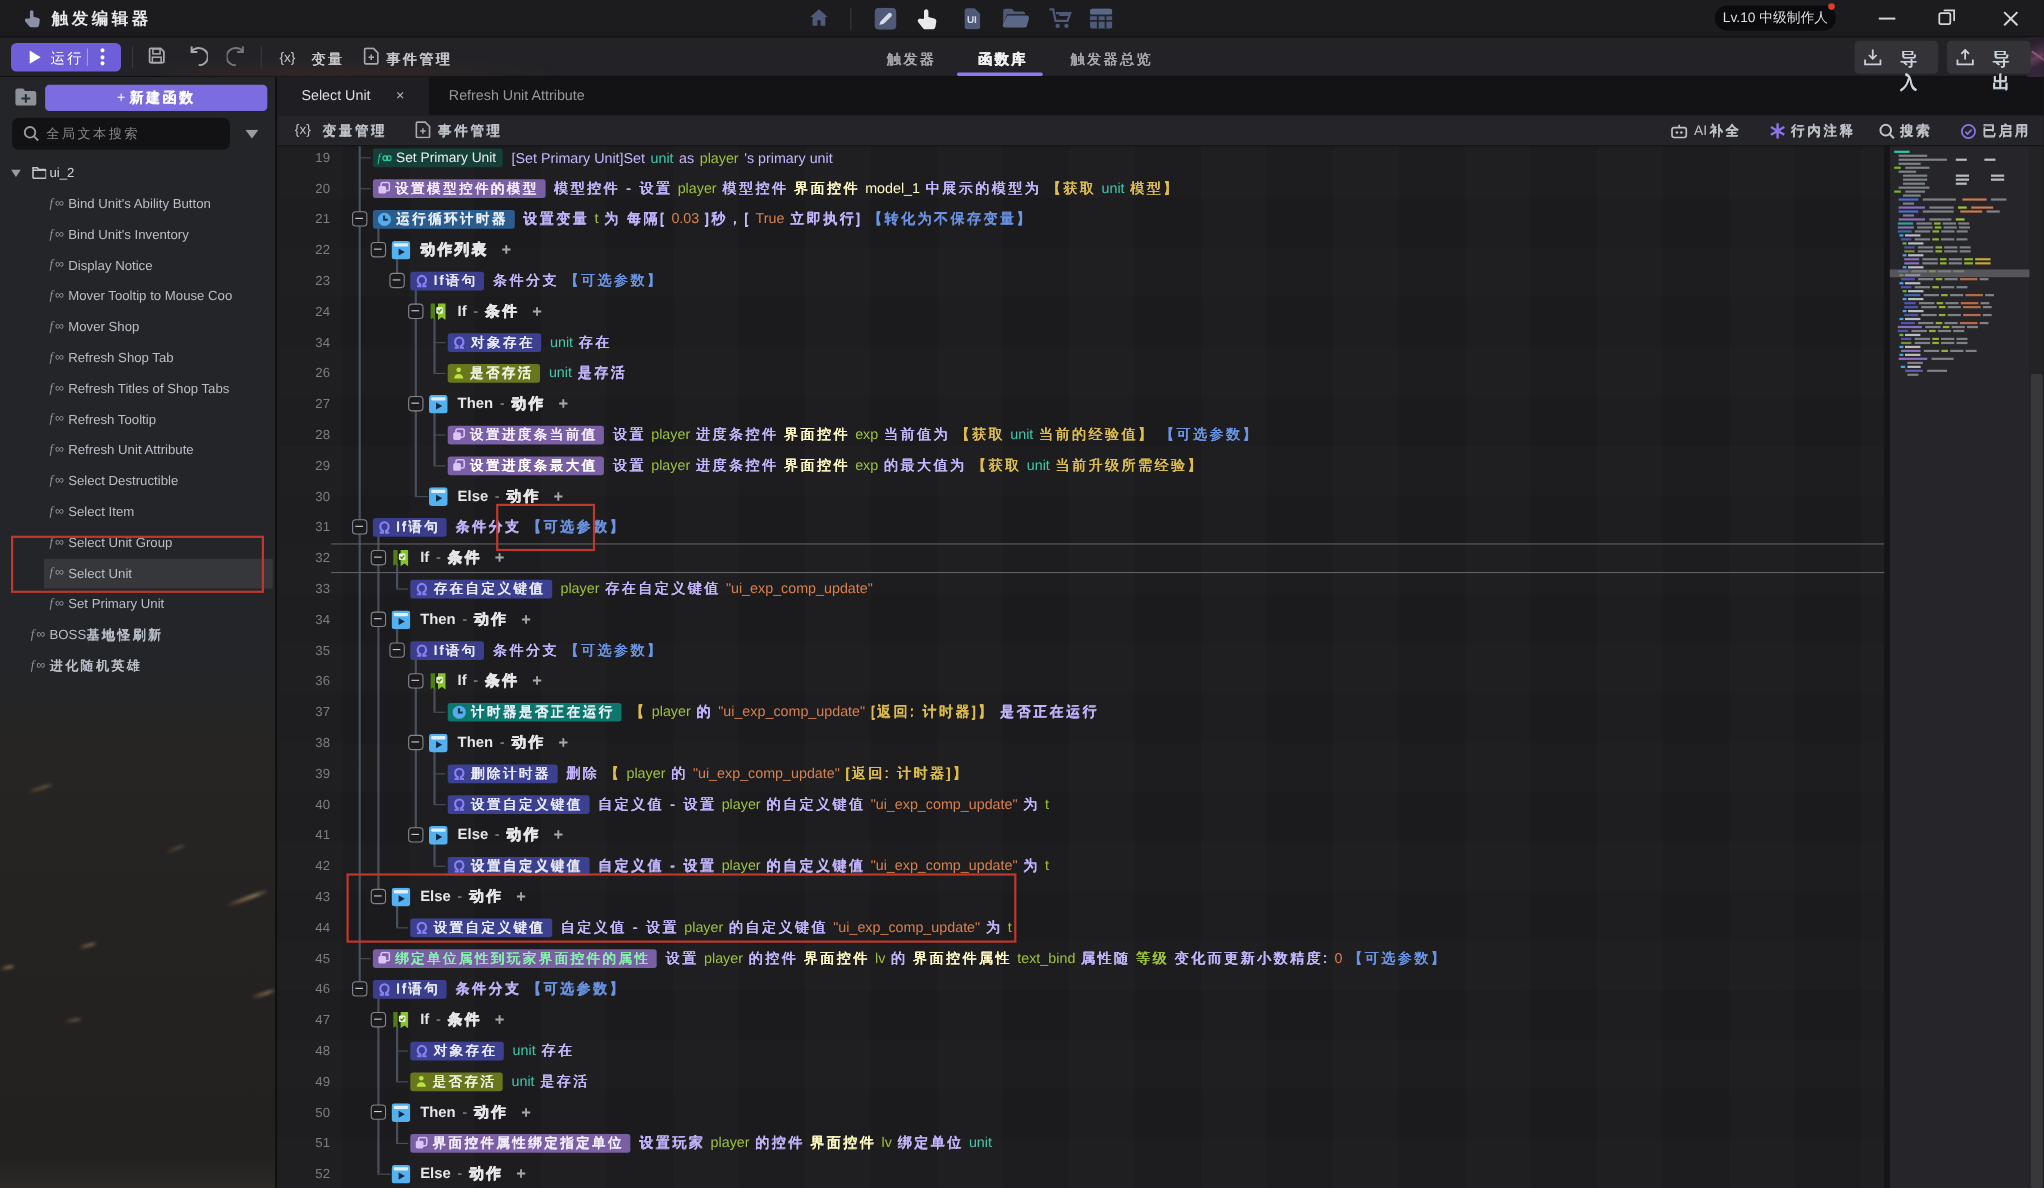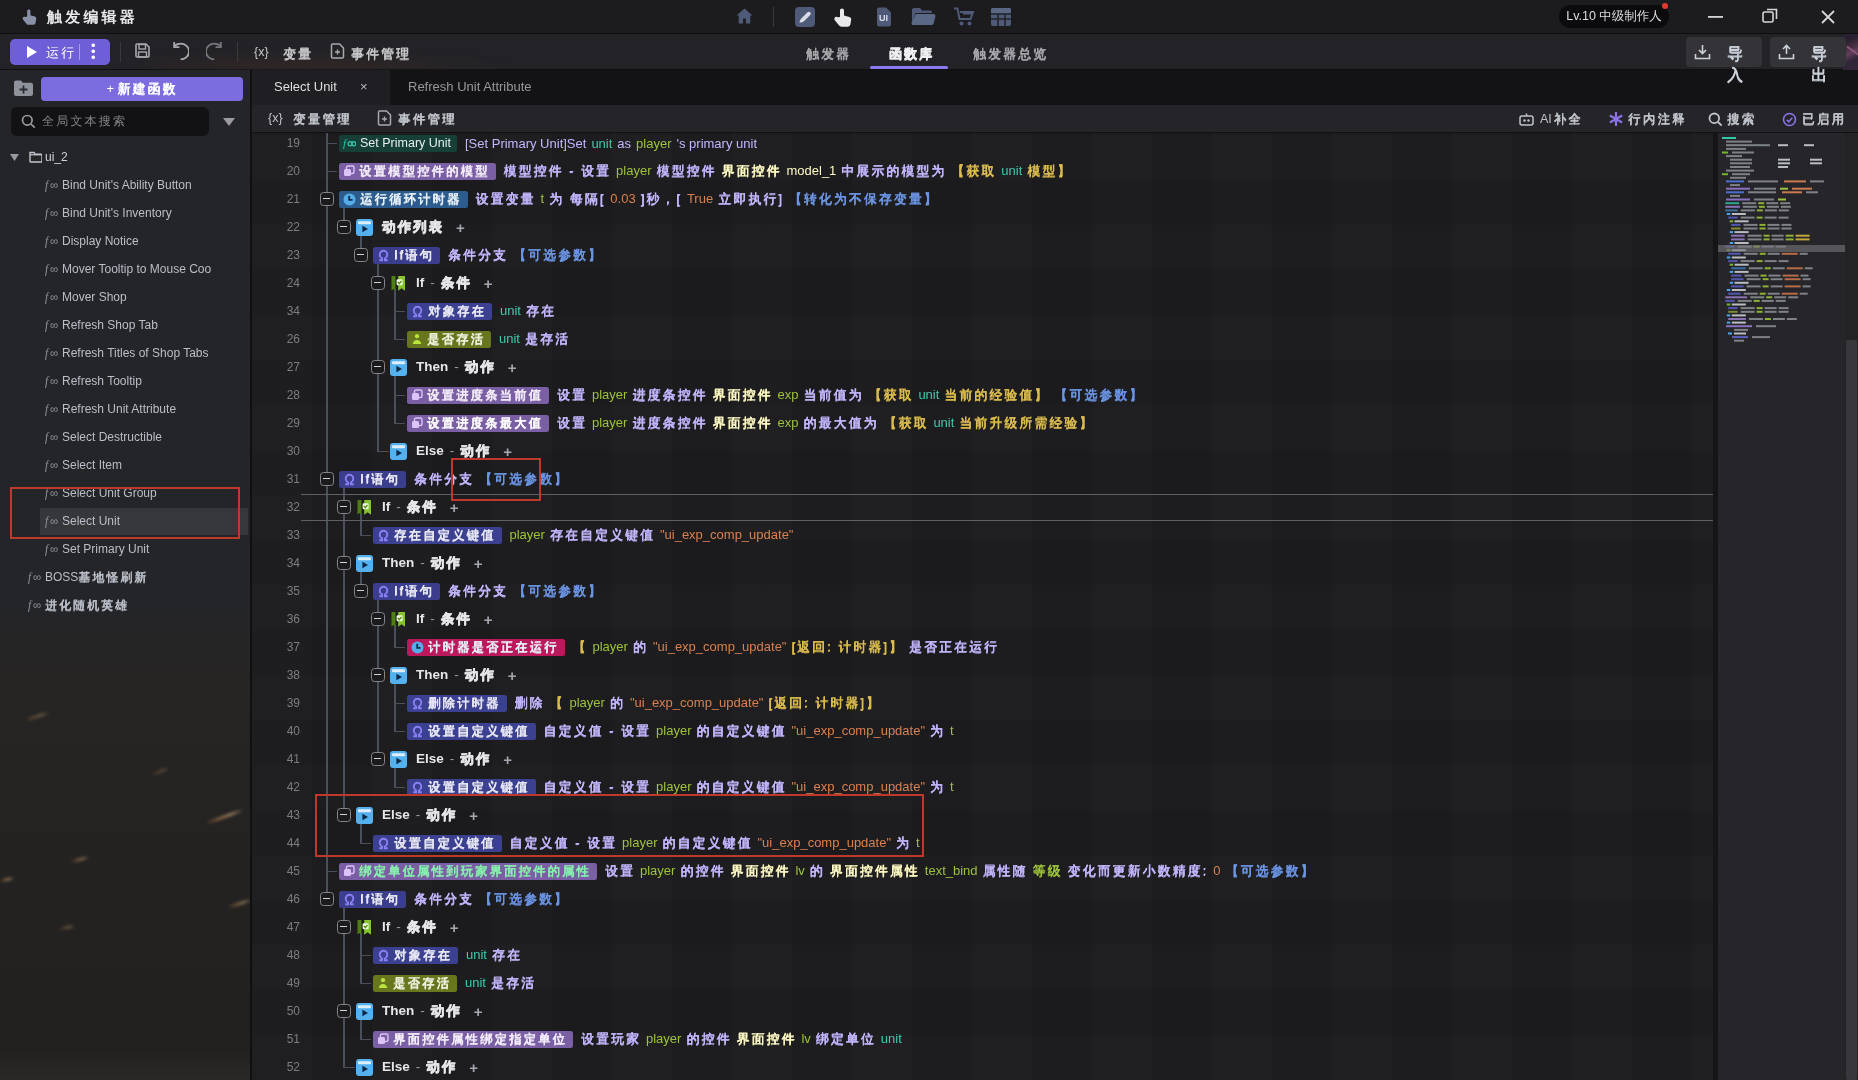--- a/index.html
+++ b/index.html
@@ -600,21 +600,21 @@
           <rect x="6.6" y="4.2" width="6" height="6" rx="1.2" fill="#eef7e2"></rect>
           <path d="M7.8 7.1l1.5 1.5 2.2-2.6" stroke="#5d9413" stroke-width="1.4" fill="none"></path>
         </svg>
         <span class="lb"><i class="hd">If</i><i class="dsh">-</i><i class="hd k">条件</i></span>
         <i class="pls">+</i>
       </span>
     </div>
 <div class="row" style="top:633px">
       <em>37</em>
       <span class="ct" style="left:155px">
-        <s class="bdg" style="background:#be185d;color:#e8f0f8">
+        <s class="bdg" style="background:#0f766e;color:#e8f0f8">
           <svg width="13" height="13" viewBox="0 0 13 13">
             <circle cx="6.5" cy="6.5" r="6" fill="#54ade8"></circle>
             <path d="M6.2 2.8v4h3.4" stroke="#0e3050" stroke-width="1.8" fill="none"></path>
           </svg>
           <i class=" k">计时器是否正在运行</i>
         </s>
         <span class="tx"><i class="y k">【</i><i class="g">player</i><i class="w k">的</i><i class="r">"ui_exp_comp_update"</i><i class="y k">[返回: 计时器]】</i><i class="w k">是否正在运行</i></span>
       </span>
     </div>
 <div class="row" style="top:661px">

